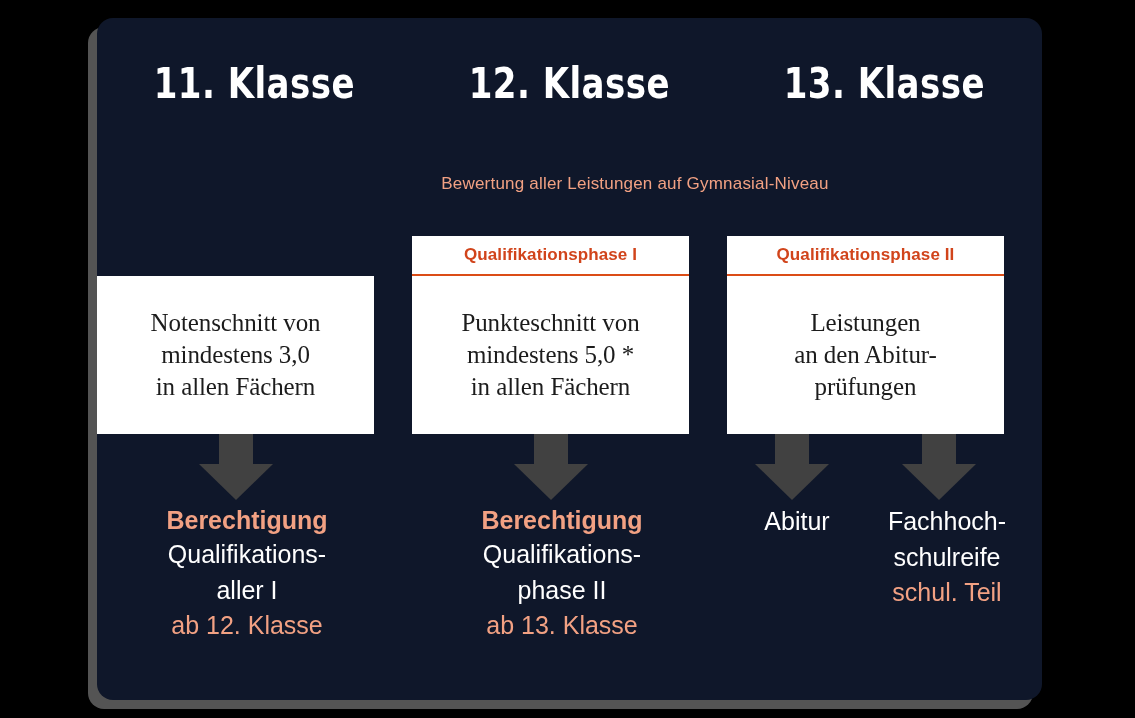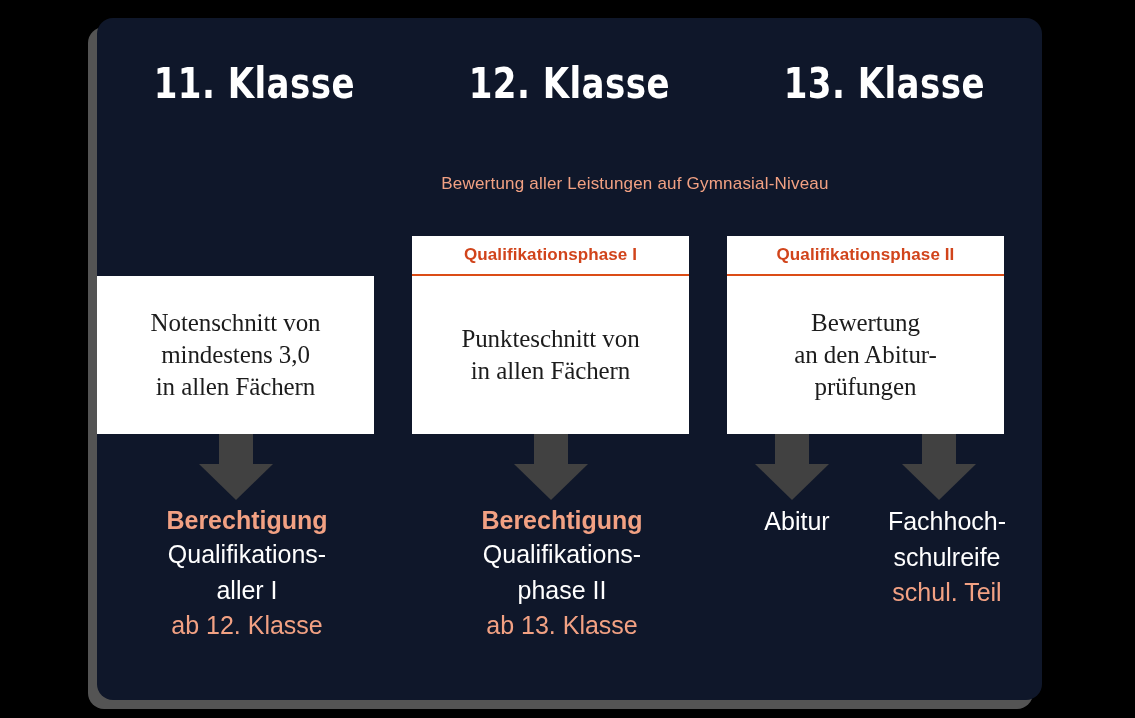--- a/index.html
+++ b/index.html
@@ -243,20 +243,21 @@
           <div class="out-main">aller I</div>
           <div class="out-post">ab 12. Klasse</div>
         </div>
       </div>
 
       <div class="col">
         <div class="phase-label">Qualifikationsphase I</div>
         <div class="crit-box">
           <div class="txt">
             <div>Punkteschnitt von</div>
+            <div>mindestens 5,0 *</div>
             <div>in allen Fächern</div>
           </div>
         </div>
         <div class="arrow-zone">
           <div class="arrow single">
             <div class="shaft"></div>
               <div class="head"></div>
           </div>
         </div>
         <div class="outcome">
@@ -264,21 +265,21 @@
           <div class="out-main">Qualifikations-</div>
           <div class="out-main">phase II</div>
           <div class="out-post">ab 13. Klasse</div>
         </div>
       </div>
 
       <div class="col">
         <div class="phase-label">Qualifikationsphase II</div>
         <div class="crit-box">
           <div class="txt">
-            <div>Bewertung</div>
+            <div>Leistungen</div>
             <div>an den Abitur-</div>
             <div>prüfungen</div>
           </div>
         </div>
         <div class="arrow-zone">
           <div class="arrow left-a">
             <div class="shaft"></div>
               <div class="head"></div>
           </div>
           <div class="arrow right-a">

